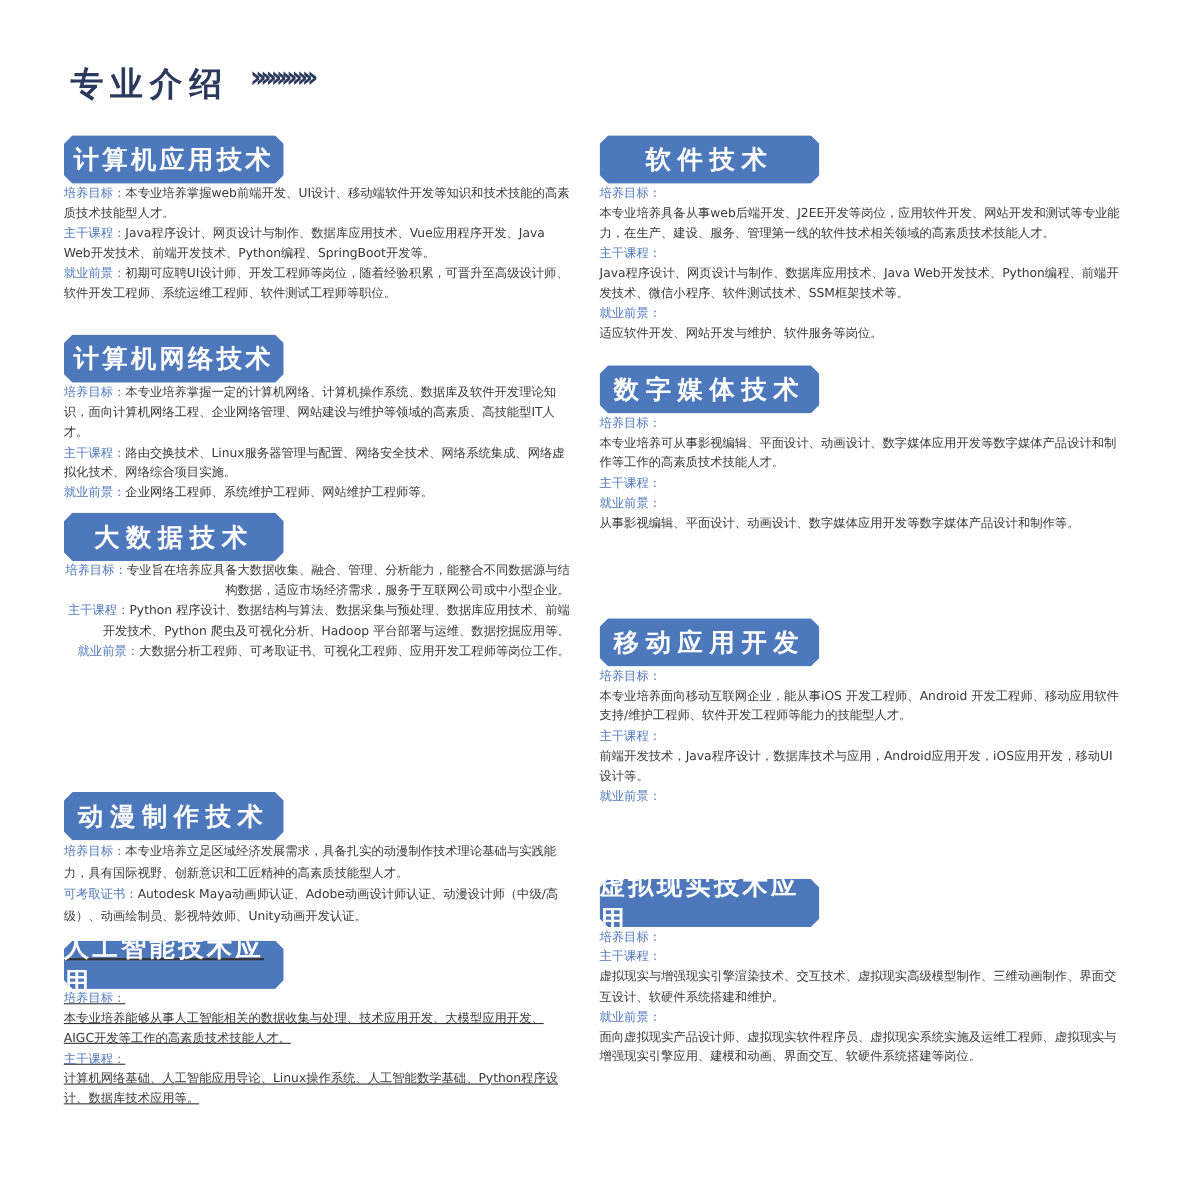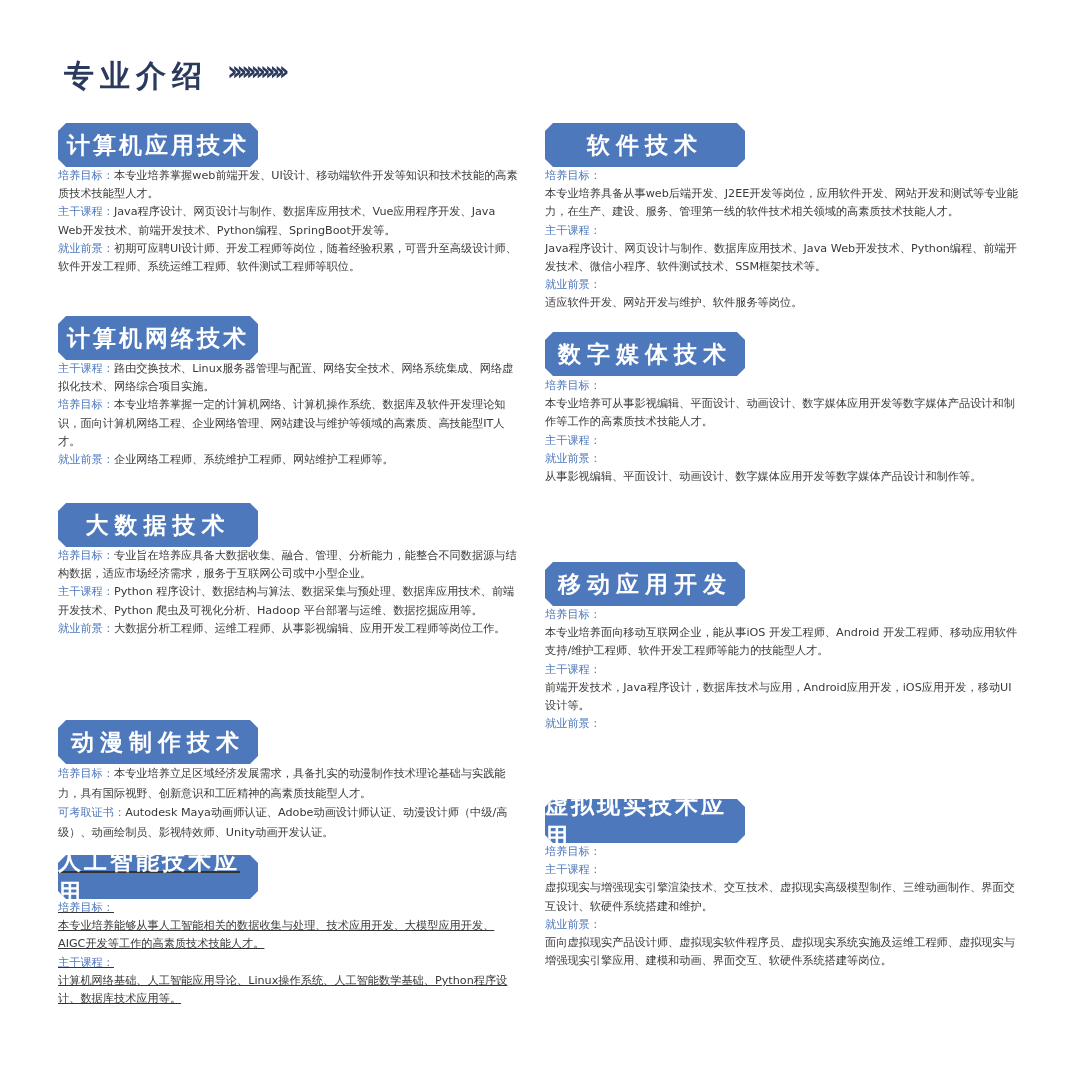--- a/index.html
+++ b/index.html
@@ -49,35 +49,35 @@
 
   <div class="section" style="top:123px;">
     <div class="pill">计算机应用技术</div>
     <div class="body-text">
       <span class="p"><span class="label">培养目标：</span><span>本专业培养掌握web前端开发、UI设计、移动端软件开发等知识和技术技能的高素质技术技能型人才。</span></span>
       <span class="p"><span class="label">主干课程：</span><span>Java程序设计、网页设计与制作、数据库应用技术、Vue应用程序开发、Java Web开发技术、前端开发技术、Python编程、SpringBoot开发等。</span></span>
       <span class="p"><span class="label">就业前景：</span><span>初期可应聘UI设计师、开发工程师等岗位，随着经验积累，可晋升至高级设计师、软件开发工程师、系统运维工程师、软件测试工程师等职位。</span></span>
     </div>
   </div>
 
-  <div class="section" style="top:316px;">
+  <div class="section" style="top:304px;">
     <div class="pill">计算机网络技术</div>
     <div class="body-text">
+      <span class="p"><span class="label">培养目标：</span><span>本专业培养掌握一定的计算机网络、计算机操作系统、数据库及软件开发理论知识，面向计算机网络工程、企业网络管理、网站建设与维护等领域的高素质、高技能型IT人才。</span></span>
       <span class="p"><span class="label">主干课程：</span><span>路由交换技术、Linux服务器管理与配置、网络安全技术、网络系统集成、网络虚拟化技术、网络综合项目实施。</span></span>
-      <span class="p"><span class="label">培养目标：</span><span>本专业培养掌握一定的计算机网络、计算机操作系统、数据库及软件开发理论知识，面向计算机网络工程、企业网络管理、网站建设与维护等领域的高素质、高技能型IT人才。</span></span>
       <span class="p"><span class="label">就业前景：</span><span>企业网络工程师、系统维护工程师、网站维护工程师等。</span></span>
     </div>
   </div>
 
-  <div class="section" style="top:503px;">
+  <div class="section" style="top:466px;text-align:right;">
     <div class="pill wide-text">大数据技术</div>
     <div class="body-text">
       <span class="p"><span class="label">培养目标：</span><span>专业旨在培养应具备大数据收集、融合、管理、分析能力，能整合不同数据源与结构数据，适应市场经济需求，服务于互联网公司或中小型企业。</span></span>
       <span class="p"><span class="label">主干课程：</span><span>Python 程序设计、数据结构与算法、数据采集与预处理、数据库应用技术、前端开发技术、Python 爬虫及可视化分析、Hadoop 平台部署与运维、数据挖掘应用等。</span></span>
-      <span class="p"><span class="label">就业前景：</span><span>大数据分析工程师、运维工程师、从事影视编辑、应用开发工程师等岗位工作。</span></span>
+      <span class="p"><span class="label">就业前景：</span><span>大数据分析工程师、可考取证书、可视化工程师、应用开发工程师等岗位工作。</span></span>
     </div>
   </div>
 
   <div class="section" style="top:720px;">
     <div class="pill wide-text">动漫制作技术</div>
     <div class="body-text" style="line-height:19.5px;">
       <span class="p"><span class="label">培养目标：</span><span>本专业培养立足区域经济发展需求，具备扎实的动漫制作技术理论基础与实践能力，具有国际视野、创新意识和工匠精神的高素质技能型人才。</span></span>
       <span class="p"><span class="label">可考取证书：</span><span>Autodesk Maya动画师认证、Adobe动画设计师认证、动漫设计师（中级/高级）、动画绘制员、影视特效师、Unity动画开发认证。</span></span>
     </div>
   </div>

